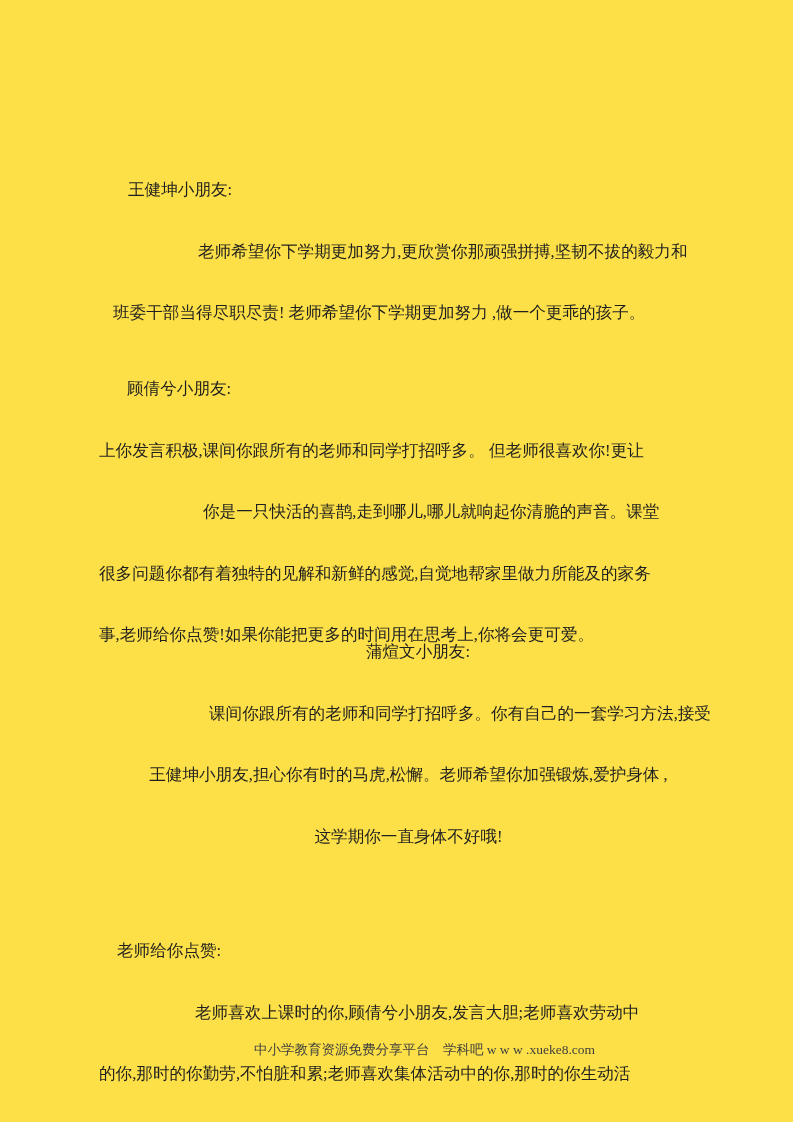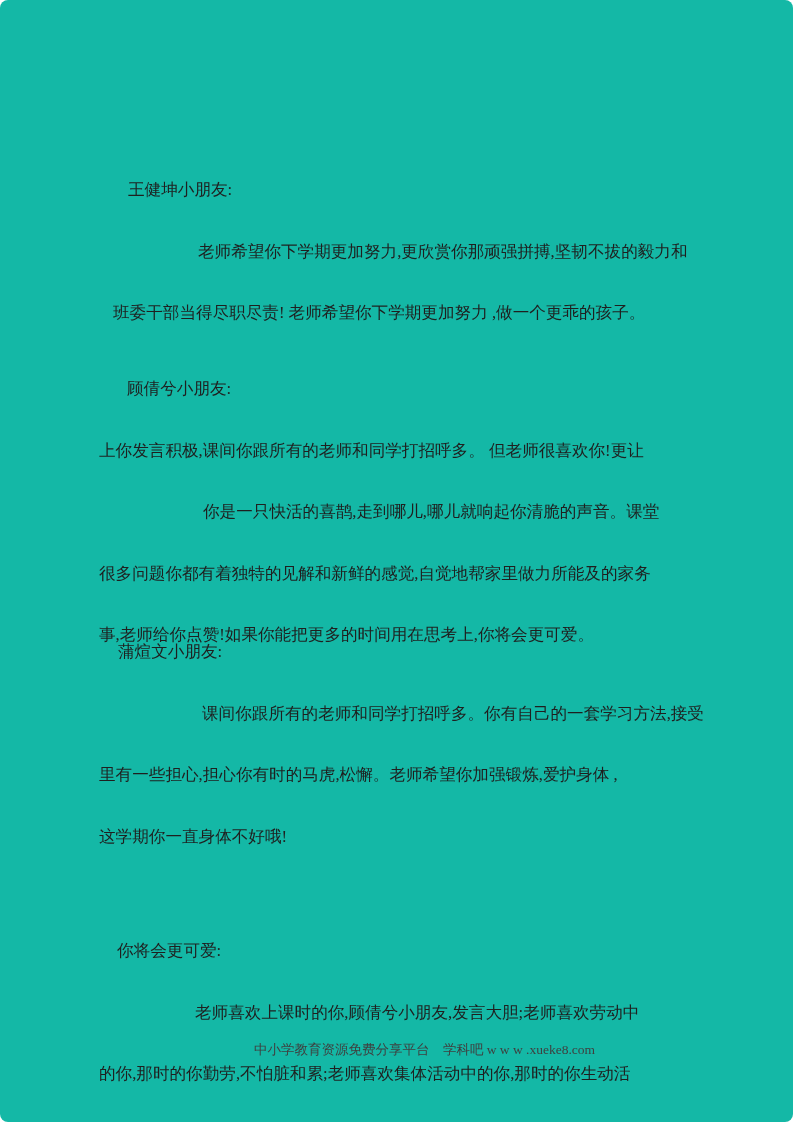--- a/index.html
+++ b/index.html
@@ -4,44 +4,43 @@
 <style>
   html, body {
     margin: 0;
     padding: 0;
     background: #ffffff;
   }
   .page {
     position: relative;
     width: 793px;
     height: 1122px;
-    background: #14b8a6;
+    background: #fde047;
     overflow: hidden;
     font-family: "Liberation Serif", "DejaVu Serif", serif;
     font-size: 16.6px;
     line-height: 20.5px;
     color: #1f1f1f;
-    border-radius: 8px;
   }
   .sec {
     position: absolute;
     white-space: pre;
   }
   .sec .line { min-height: 20.5px; }
 
   
   .s1 { left: 113px; top: 139px; }
   .s1 .heading { padding-left: 15px; }
   .s1 .first   { padding-left: 85px; }
 
   .s2 { left: 99px; top: 338px; }
   .s2 .heading { padding-left: 28px; }
   .s2 .first   { padding-left: 104px; }
 
-  .s3 { left: 99px; top: 601px; }
+  .s3 { left: 106px; top: 601px; text-align: center; }
   .s3 .heading { padding-left: 19px; }
   .s3 .first   { padding-left: 103px; }
 
   .s4 { left: 99px; top: 900px; }
   .s4 .heading { padding-left: 18px; }
   .s4 .first   { padding-left: 96px; }
 
   .footer {
     position: absolute;
     left: 0;
@@ -70,26 +69,26 @@
     <div class="line heading">顾倩兮小朋友:</div>
     <div class="line">上你发言积极,课间你跟所有的老师和同学打招呼多。 但老师很喜欢你!更让</div>
     <div class="line first">你是一只快活的喜鹊,走到哪儿,哪儿就响起你清脆的声音。课堂</div>
     <div class="line">很多问题你都有着独特的见解和新鲜的感觉,自觉地帮家里做力所能及的家务</div>
     <div class="line">事,老师给你点赞!如果你能把更多的时间用在思考上,你将会更可爱。</div>
   </div>
 
   <div class="sec s3">
     <div class="line heading">蒲煊文小朋友:</div>
     <div class="line first">课间你跟所有的老师和同学打招呼多。你有自己的一套学习方法,接受</div>
-    <div class="line">里有一些担心,担心你有时的马虎,松懈。老师希望你加强锻炼,爱护身体 ,</div>
+    <div class="line">王健坤小朋友,担心你有时的马虎,松懈。老师希望你加强锻炼,爱护身体 ,</div>
     <div class="line">这学期你一直身体不好哦!</div>
   </div>
 
   <div class="sec s4">
-    <div class="line heading">你将会更可爱:</div>
+    <div class="line heading">老师给你点赞:</div>
     <div class="line first">老师喜欢上课时的你,顾倩兮小朋友,发言大胆;老师喜欢劳动中</div>
     <div class="line">的你,那时的你勤劳,不怕脏和累;老师喜欢集体活动中的你,那时的你生动活</div>
     
     
   </div>
 
   <div class="footer">中小学教育资源免费分享平台　学科吧 w w w .xueke8.com</div>
 
 </div>
 

